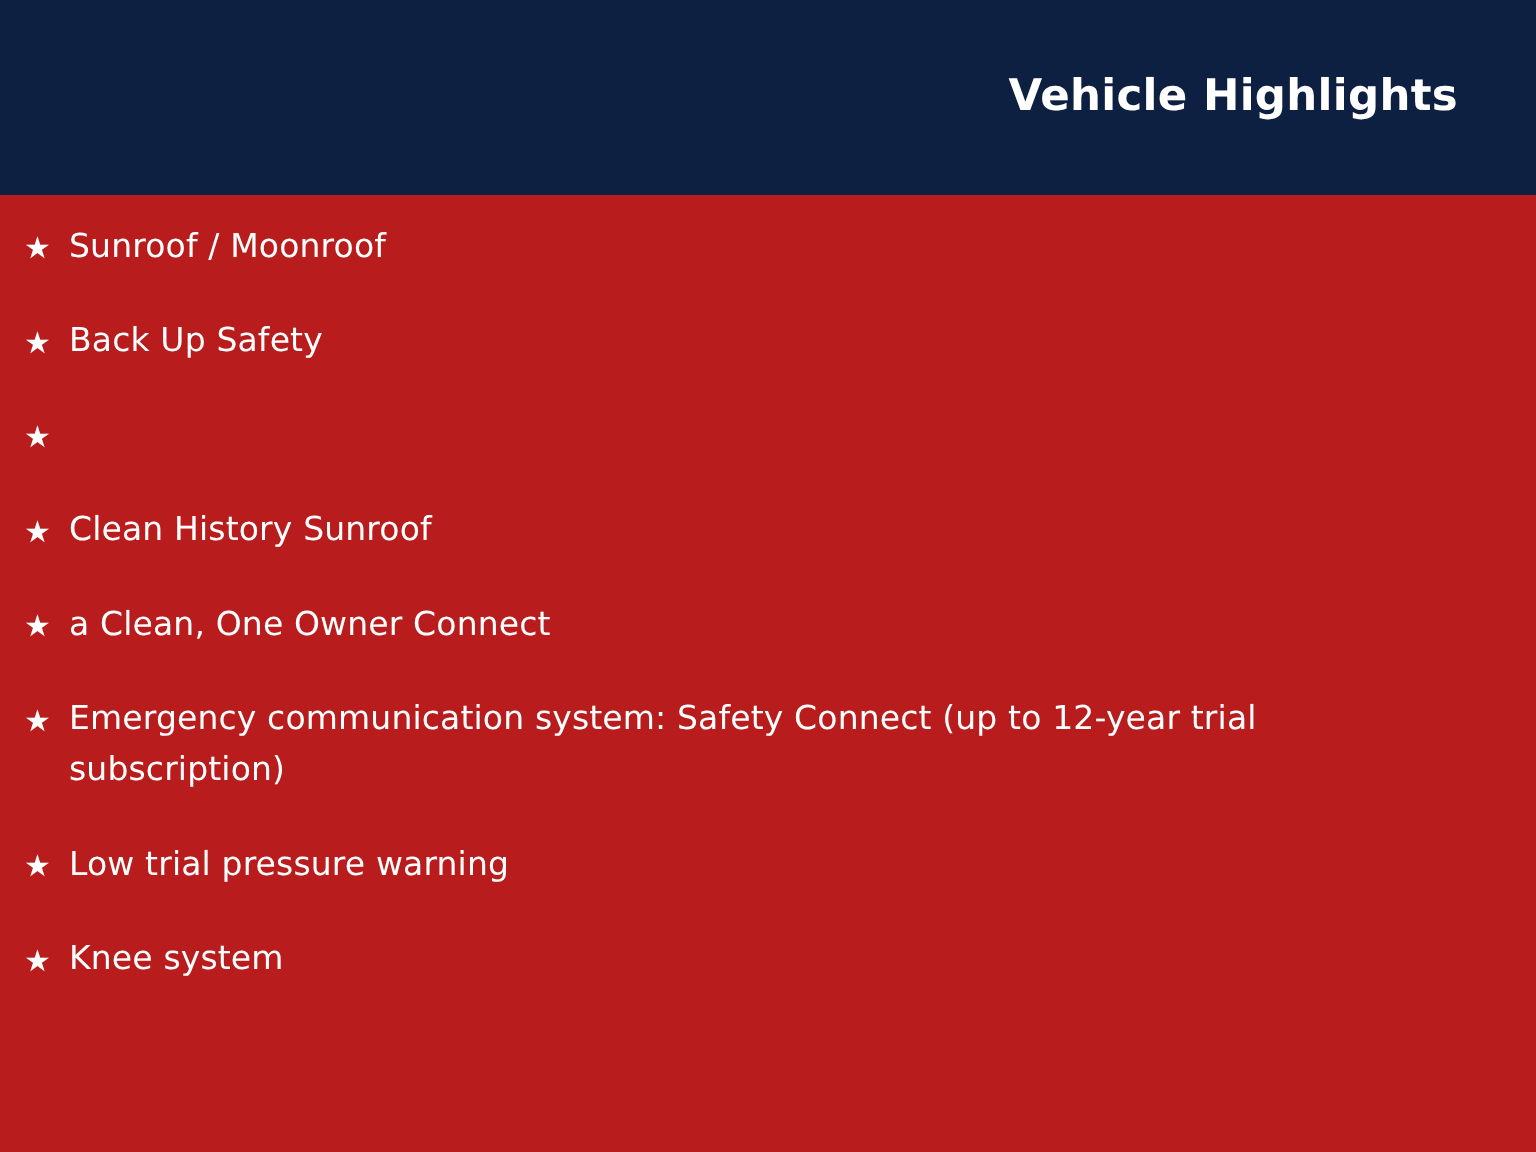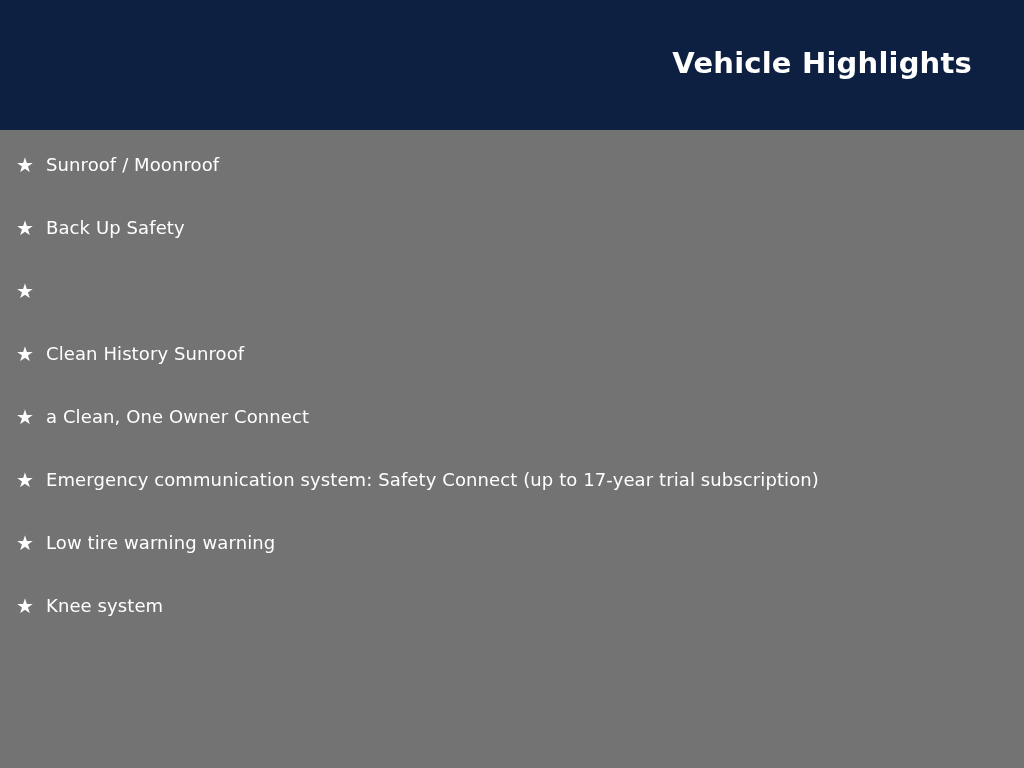--- a/index.html
+++ b/index.html
@@ -10,21 +10,21 @@
     width: 1024px;
     height: 768px;
     background: #8f1e22;
     font-family: "DejaVu Sans", "Liberation Sans", sans-serif;
     overflow: hidden;
   }
   .slide {
     position: relative;
     width: 1024px;
     height: 768px;
-    background: #737373;
+    background: #b91c1c;
   }
   .header-bar {
     position: absolute;
     left: 0;
     top: 0;
     width: 1024px;
     height: 130px;
     background: #0e2041;
     box-sizing: border-box;
   }
@@ -62,21 +62,21 @@
     flex: 0 0 auto;
     width: 30px;
     color: #ffffff;
     font-size: 20px;
     line-height: 34px;
     text-align: left;
     padding-left: 2px;
   }
   .bullet-text {
     color: #ffffff;
-    font-size: 18px;
+    font-size: 22px;
     line-height: 34px;
     font-weight: normal;
     letter-spacing: 0.1px;
     max-width: 910px;
   }
 </style>
 </head>
 <body>
 
 <div class="slide">
@@ -107,26 +107,26 @@
         <span class="bullet-text">Clean History Sunroof</span>
       </li>
 
       <li class="bullet-item">
         <span class="bullet-star">★</span>
         <span class="bullet-text">a Clean, One Owner Connect</span>
       </li>
 
       <li class="bullet-item">
         <span class="bullet-star">★</span>
-        <span class="bullet-text">Emergency communication system: Safety Connect (up to 17-year trial subscription)</span>
+        <span class="bullet-text">Emergency communication system: Safety Connect (up to 12-year trial subscription)</span>
       </li>
 
       <li class="bullet-item">
         <span class="bullet-star">★</span>
-        <span class="bullet-text">Low tire warning warning</span>
+        <span class="bullet-text">Low trial pressure warning</span>
       </li>
 
       <li class="bullet-item">
         <span class="bullet-star">★</span>
         <span class="bullet-text">Knee system</span>
       </li>
 
     </ul>
   </div>
 

